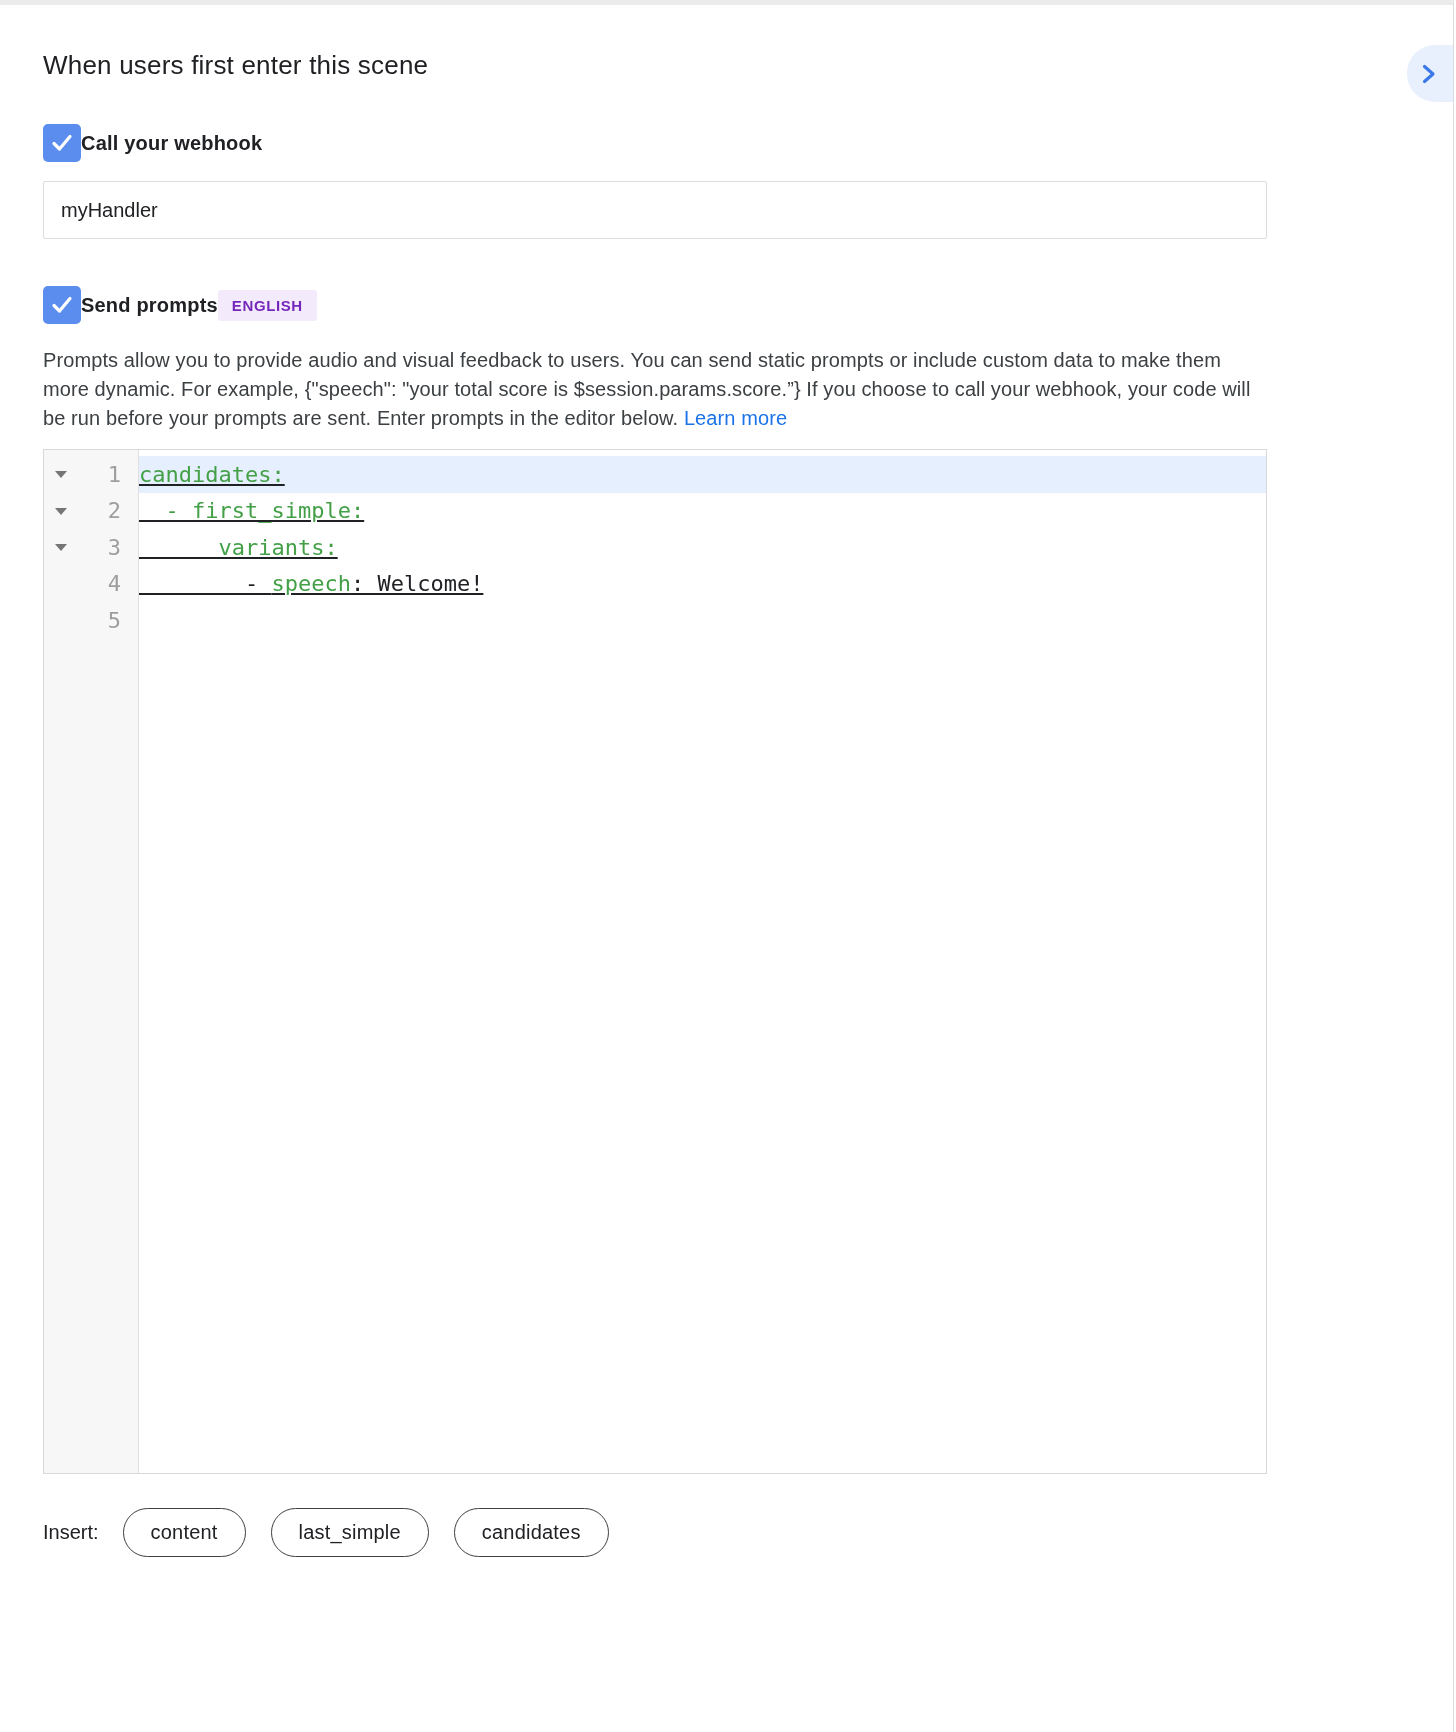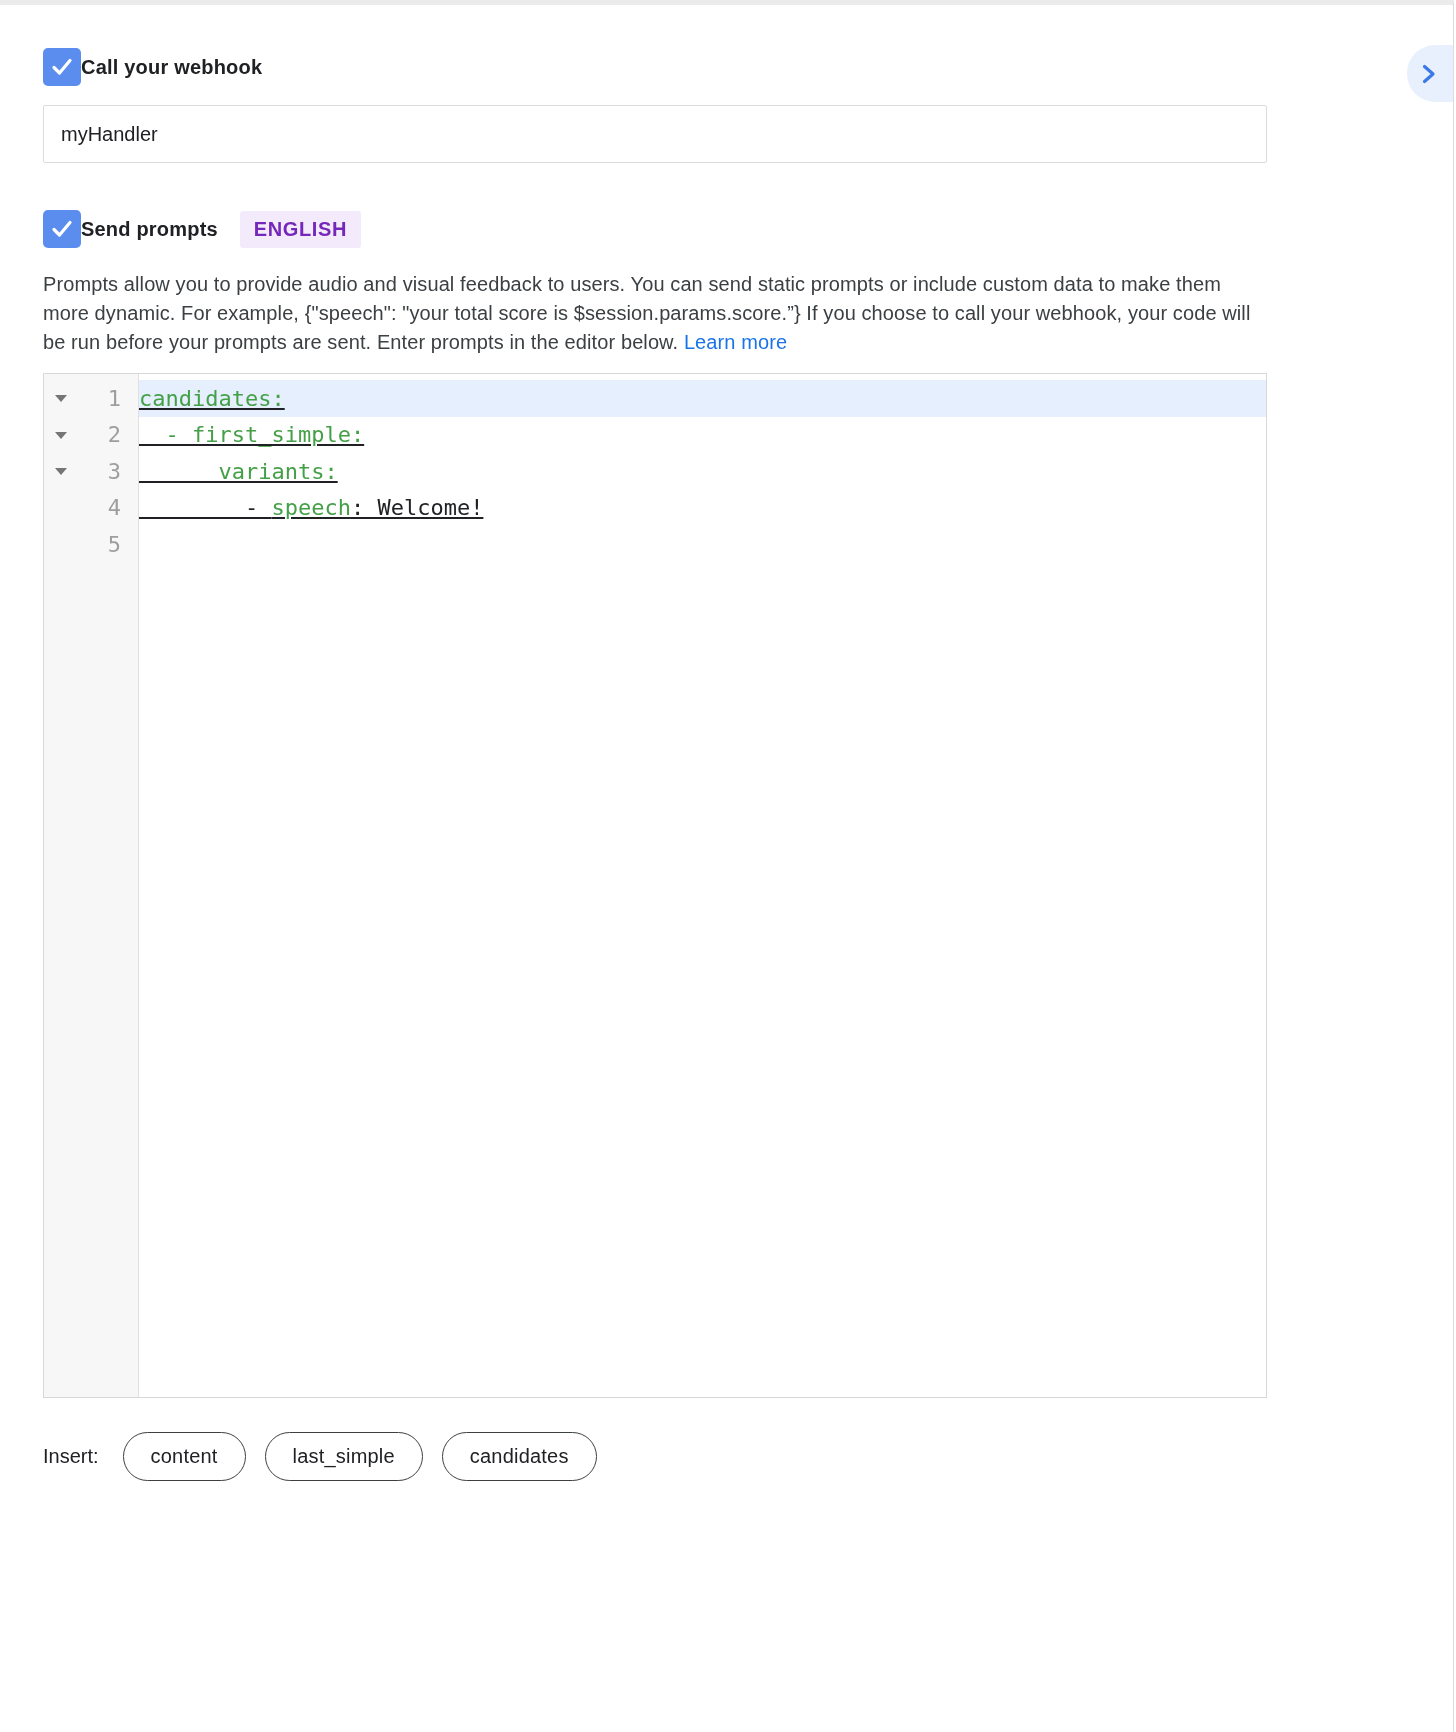--- a/index.html
+++ b/index.html
@@ -54,23 +54,22 @@
     background:var(--c-checkbox);
     display:flex;align-items:center;justify-content:center;
     cursor:pointer;flex:none;
   }
   .checkbox svg{display:block;}
   .check-label{
     font-size:20px;font-weight:700;color:var(--c-text-dark);
     letter-spacing:.2px;
   }
   .lang-badge{
-    margin-left:22px;
     background:var(--c-badge-bg);color:var(--c-badge-text);
-    font-size:20px;font-weight:700;letter-spacing:.6px;
+    font-size:15px;font-weight:700;letter-spacing:.6px;
     padding:7px 14px;border-radius:3px;text-align:center;
   }
   .section-desc{
     margin-top:22px;font-size:20px;line-height:29px;color:var(--c-text-body);
     letter-spacing:.1px;
   }
   .desc-webhook{margin-top:13px;}
   .learn-more{color:var(--c-link);text-decoration:none;cursor:pointer;}
   .handler-input{
     display:block;margin-top:19px;width:1224px;height:58px;
@@ -145,20 +144,21 @@
   <button class="collapse-btn">
     <span>
       <svg width="24" height="24" viewBox="0 0 24 24" fill="none">
         <path d="M8.5 4.5 L17 12 L8.5 19.5" stroke="#3b78e8" stroke-width="3.2" stroke-linecap="round" stroke-linejoin="round" fill="none"></path>
       </svg>
     </span>
   </button>
 
   <div class="content">
 
+    <h1 class="page-title">When users first enter this scene</h1>
 
     <div class="check-row">
       <span class="checkbox">
         <span>
           <svg width="26" height="26" viewBox="0 0 26 26" fill="none">
             <path d="M5 13.5 L10.5 19 L21 6.5" stroke="#ffffff" stroke-width="3.2" stroke-linecap="round" stroke-linejoin="round" fill="none"></path>
           </svg>
         </span>
       </span>
       <span class="check-label">Call your webhook</span>
@@ -216,21 +216,21 @@
             <div class="gutter-cell">
               <span class="line-num">5</span>
             </div>
             <div class="code-cell"></div>
           </div>
         </div>
     </div>
 
     <div class="insert-row">
       <span class="insert-label">Insert:</span>
-      <span id="chips" style="display:flex;">
+      <span id="chips" style="display:flex;gap:6px;">
           <button class="chip">content</button>
           <button class="chip">last_simple</button>
           <button class="chip">candidates</button>
         </span>
     </div>
 
   </div>
 </div>
 
 </body></html>

